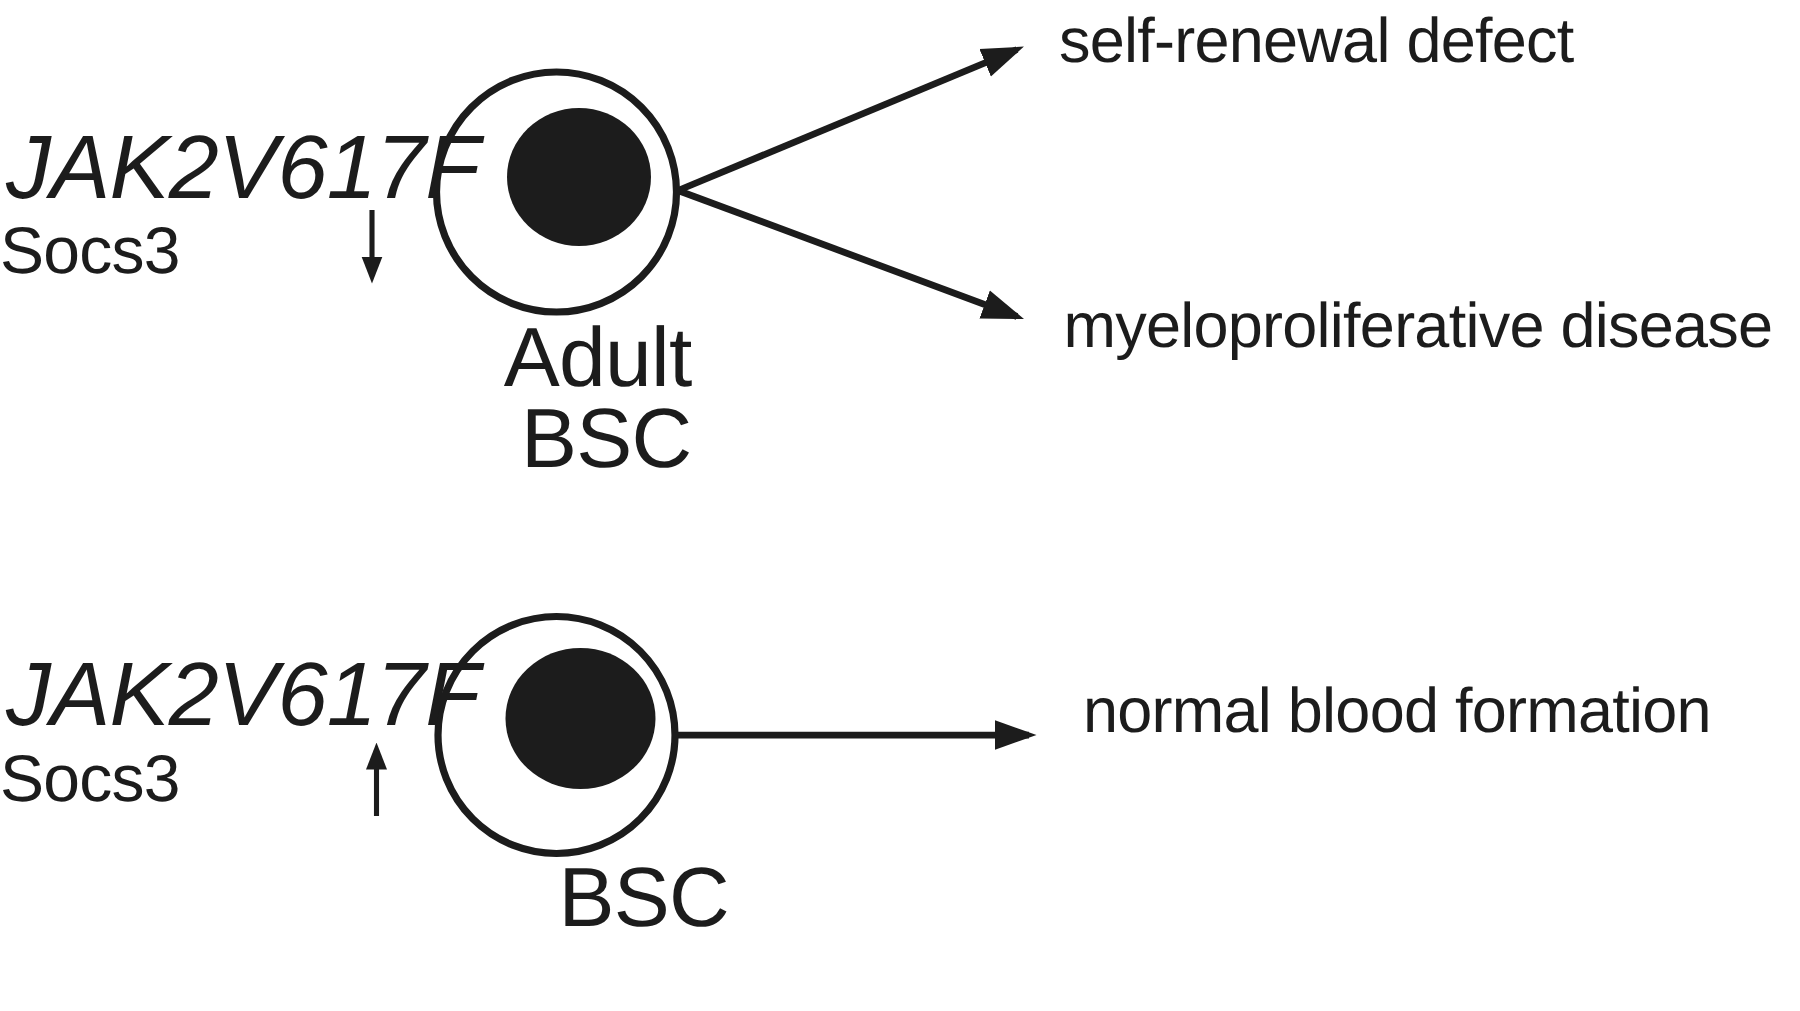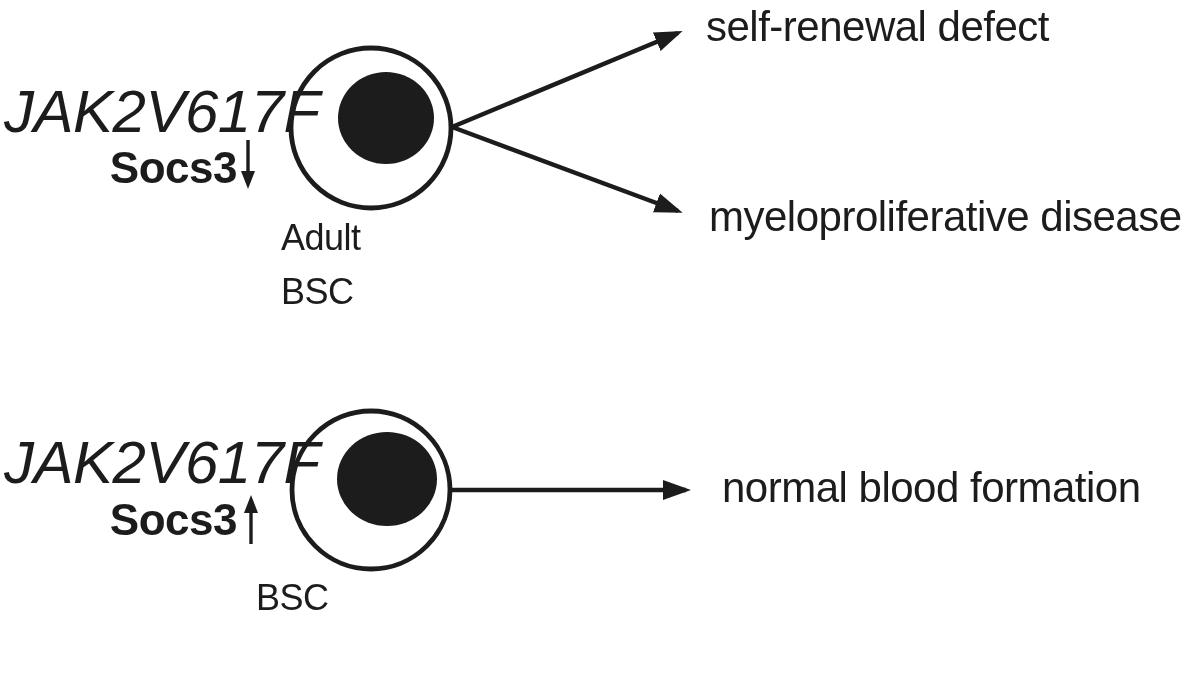--- a/index.html
+++ b/index.html
@@ -25,28 +25,26 @@
     color: var(--ink);
     letter-spacing: -0.5px;
   }
   .gene {
     font-size: 60px;
     line-height: 44px;
     font-style: italic;
   }
   .regulator-row {
     width: 237px;
-    text-align: right;
     font-size: 44px;
     line-height: 44px;
-    font-weight: bold;
   }
   .cell-name {
-    text-align: left;
-    font-size: 36px;
+    text-align: right;
+    font-size: 56px;
     line-height: 54px;
   }
   .cell-name.embryonic { line-height: 53px; }
   .outcome {
     font-size: 42px;
     line-height: 46px;
   }
 </style>
 </head>
 <body>
@@ -93,15 +91,15 @@
   <div class="label outcome" style="left:706px; top:4px;">self-renewal defect</div>
 
   <div class="label gene" style="left:4px; top:441px;">JAK2V617F</div>
 
   <div class="label regulator-row" style="left:0px; top:498px;">Socs3</div>
 
   <div class="label cell-name embryonic" style="left:256px; top:571px; width:230px;">
     <div>BSC</div>
   </div>
 
-  <div class="label outcome" style="left:722px; top:465px;">normal blood formation</div>
+  <div class="label outcome" style="left:722px; top:451px;">normal blood formation</div>
 
 </div>
 
 </body></html>

